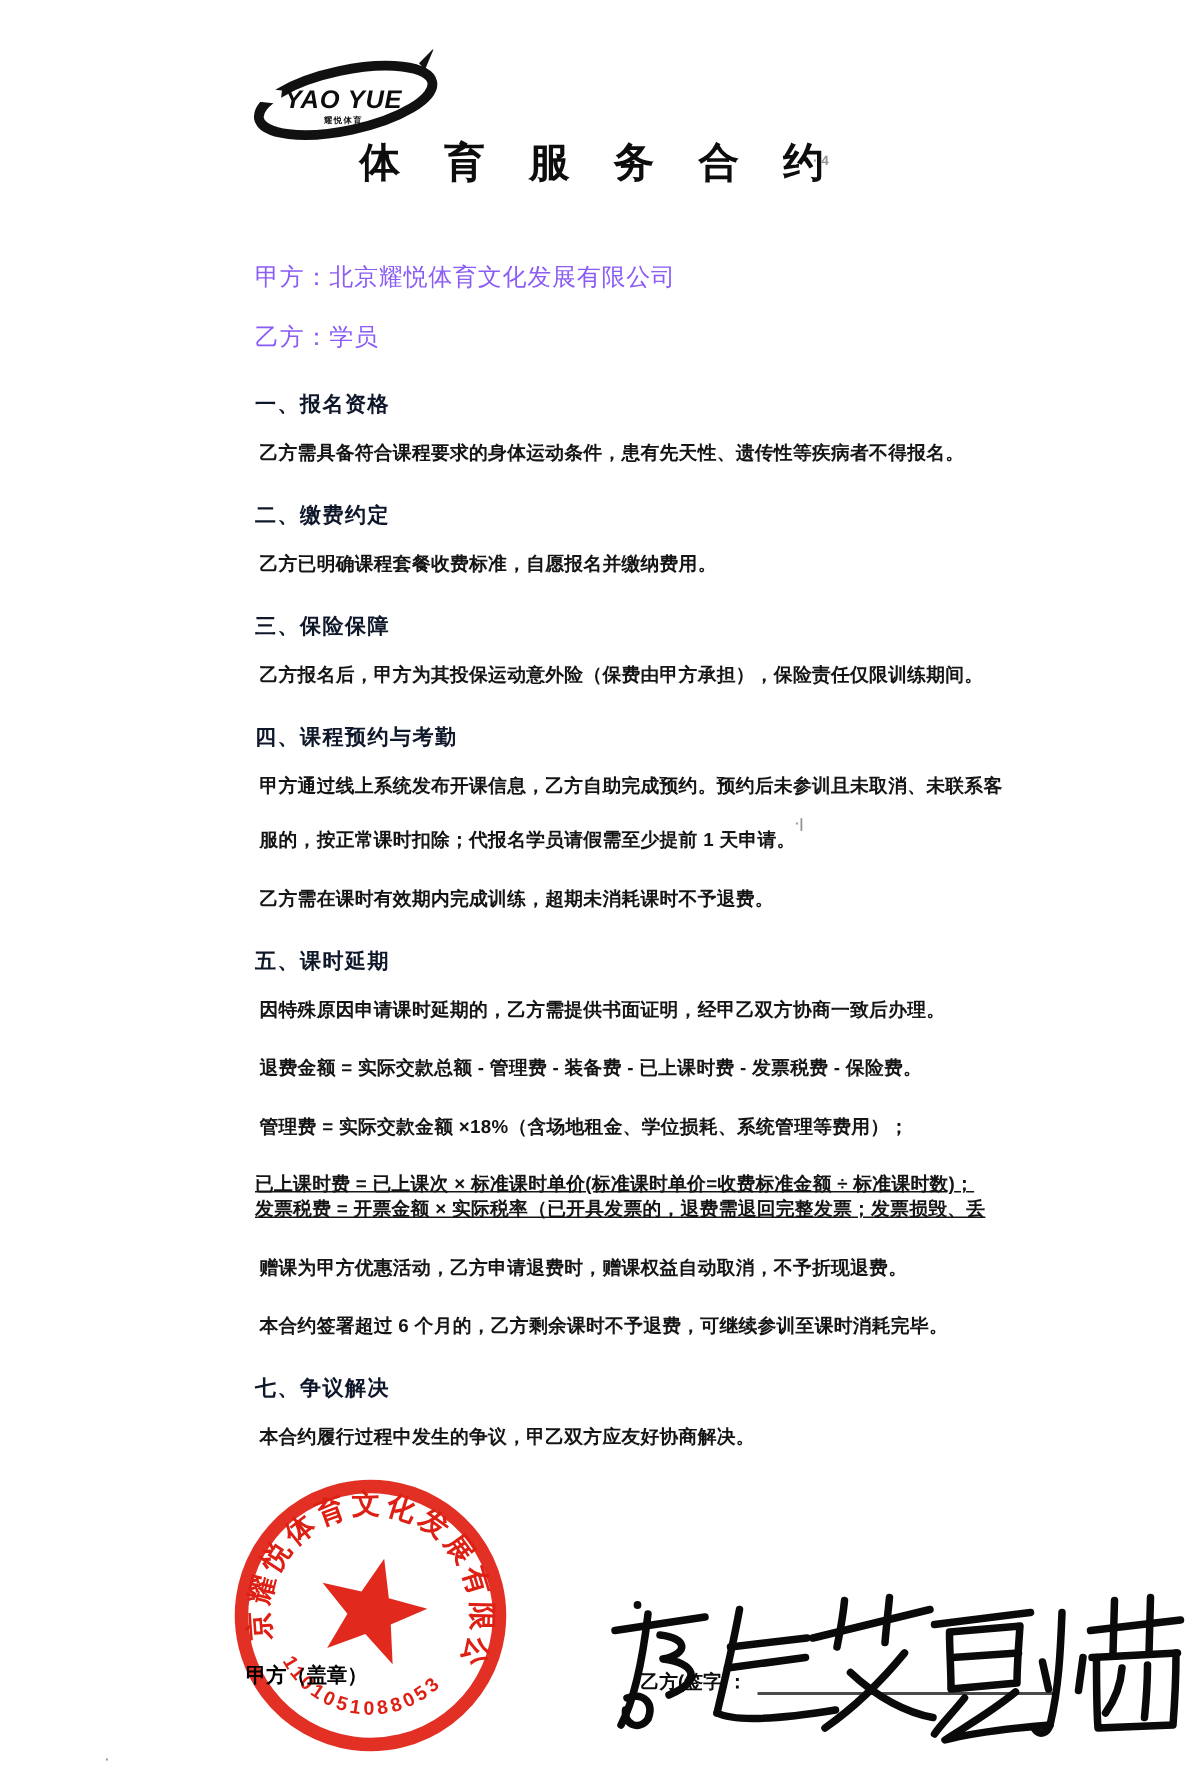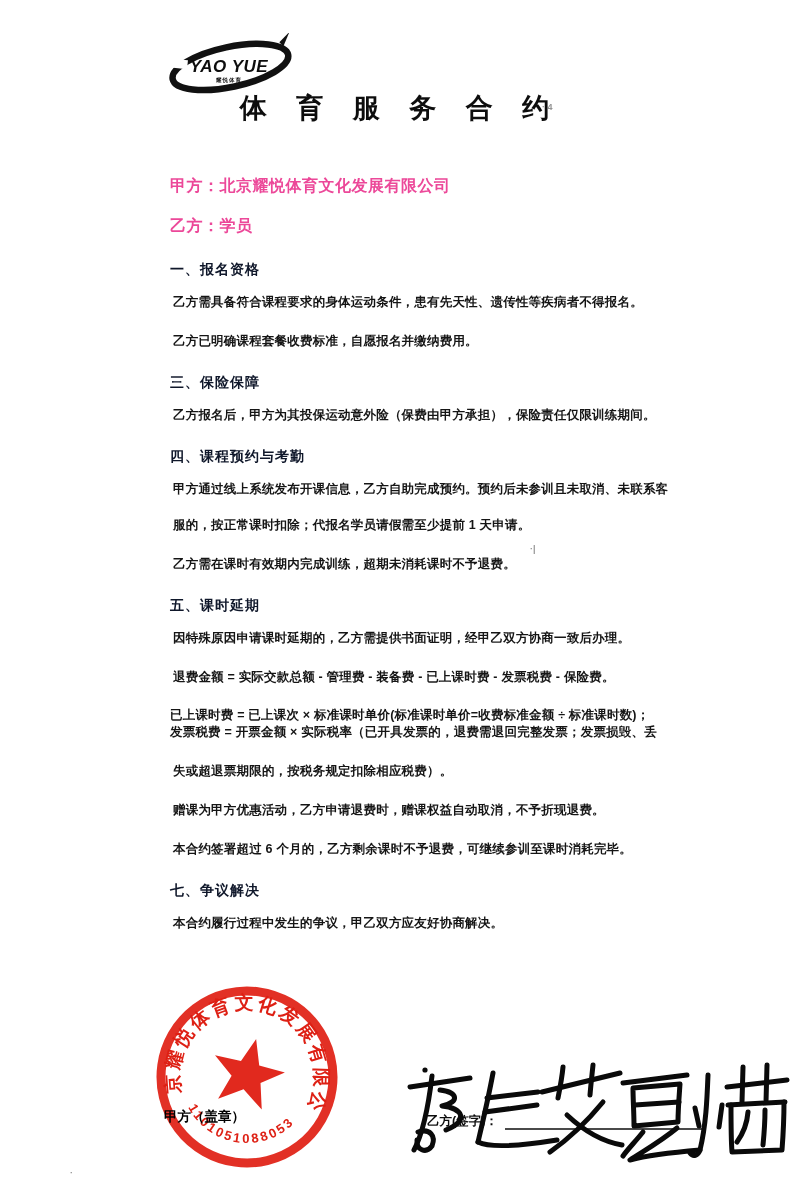--- a/index.html
+++ b/index.html
@@ -16,24 +16,24 @@
     position:absolute;left:0;top:90px;width:100%;
     text-align:center;font-size:27px;font-weight:700;
     letter-spacing:11px;color:#0d0d0d;margin:0;
   }
   .artifact{position:absolute;color:#6f6f6f;opacity:.75;font-size:9px;font-weight:700;}
   .artifact-title{left:542px;top:102px;}
   .artifact-mid{left:530px;top:544px;}
   .artifact-bl{left:70px;top:1168px;}
   
   .doc{position:absolute;left:170px;top:166px;width:502px;z-index:2;}
-  .party{font-size:16px;font-weight:700;line-height:40px;color:#ec4899;letter-spacing:.5px;}
+  .party{font-size:16px;font-weight:400;line-height:40px;color:#8b5cf6;letter-spacing:.5px;}
   .sec-title{font-size:14px;font-weight:700;line-height:36px;margin:5px 0 -6px 0;color:#0f172a;letter-spacing:1px;}
   .para{font-size:12.5px;font-weight:700;line-height:36px;margin:3px;letter-spacing:.2px;}
-  .para.compact{line-height:17px;margin:12px 0;white-space:pre-line;}
+  .para.compact{line-height:17px;margin:12px 0;white-space:pre-line;text-decoration:underline;}
   
   .seal{position:absolute;left:152px;top:982px;width:190px;height:190px;z-index:3;mix-blend-mode:multiply;}
   
   .sig-a{position:absolute;left:164px;top:1108px;font-size:13.5px;font-weight:700;z-index:4;color:#000000;}
   .sig-b{position:absolute;left:427px;top:1113px;font-size:12.5px;font-weight:700;z-index:2;color:#0d0d0d;}
   .sig-line{position:absolute;left:505px;top:1128px;width:198px;height:2px;background:#4a4a4a;z-index:1;}
   .handwriting{position:absolute;left:390px;top:1050px;width:405px;height:118px;z-index:5;}
 </style>
 </head>
 <body>
@@ -53,32 +53,33 @@
   <h1 class="title">体 育 服 务 合 约</h1>
   <span class="artifact artifact-title">· 4</span>
   <span class="artifact artifact-mid">·|</span>
   <span class="artifact artifact-bl">·</span>
 
   <div class="doc" id="document-body">
       <div class="party">甲方：北京耀悦体育文化发展有限公司</div>
       <div class="party">乙方：学员</div>
       <div class="sec-title">一、报名资格</div>
       <p class="para">乙方需具备符合课程要求的身体运动条件，患有先天性、遗传性等疾病者不得报名。</p>
+      <div class="sec-title">二、缴费约定</div>
       <p class="para">乙方已明确课程套餐收费标准，自愿报名并缴纳费用。</p>
       <div class="sec-title">三、保险保障</div>
       <p class="para">乙方报名后，甲方为其投保运动意外险（保费由甲方承担），保险责任仅限训练期间。</p>
       <div class="sec-title">四、课程预约与考勤</div>
       <p class="para">甲方通过线上系统发布开课信息，乙方自助完成预约。预约后未参训且未取消、未联系客服的，按正常课时扣除；代报名学员请假需至少提前 1 天申请。</p>
       <p class="para">乙方需在课时有效期内完成训练，超期未消耗课时不予退费。</p>
       <div class="sec-title">五、课时延期</div>
       <p class="para">因特殊原因申请课时延期的，乙方需提供书面证明，经甲乙双方协商一致后办理。</p>
       <p class="para">退费金额 = 实际交款总额 - 管理费 - 装备费 - 已上课时费 - 发票税费 - 保险费。</p>
+      <p class="para">管理费 = 实际交款金额 ×18%（含场地租金、学位损耗、系统管理等费用）；</p>
       <p class="para compact">已上课时费 = 已上课次 × 标准课时单价(标准课时单价=收费标准金额 ÷ 标准课时数)；
 发票税费 = 开票金额 × 实际税率（已开具发票的，退费需退回完整发票；发票损毁、丢</p>
-      <p class="para">失或超退票期限的，按税务规定扣除相应税费）。</p>
       <p class="para">赠课为甲方优惠活动，乙方申请退费时，赠课权益自动取消，不予折现退费。</p>
       <p class="para">本合约签署超过 6 个月的，乙方剩余课时不予退费，可继续参训至课时消耗完毕。</p>
       <div class="sec-title">七、争议解决</div>
       <p class="para">本合约履行过程中发生的争议，甲乙双方应友好协商解决。</p>
     </div>
 
   <svg class="seal" viewBox="0 0 190 190">
     <g transform="rotate(8 95 95)">
       <circle cx="95" cy="95" r="86" fill="none" stroke="#e02519" stroke-width="9" opacity="0.95"></circle>
       <polygon fill="#e02015" opacity="0.96" points="95,56 104.4,80.9 131,81.5 109.9,97.6 117.5,123 95,107.8 72.5,123 80.1,97.6 59,81.5 85.6,80.9" transform="rotate(6 95 92)"></polygon>

